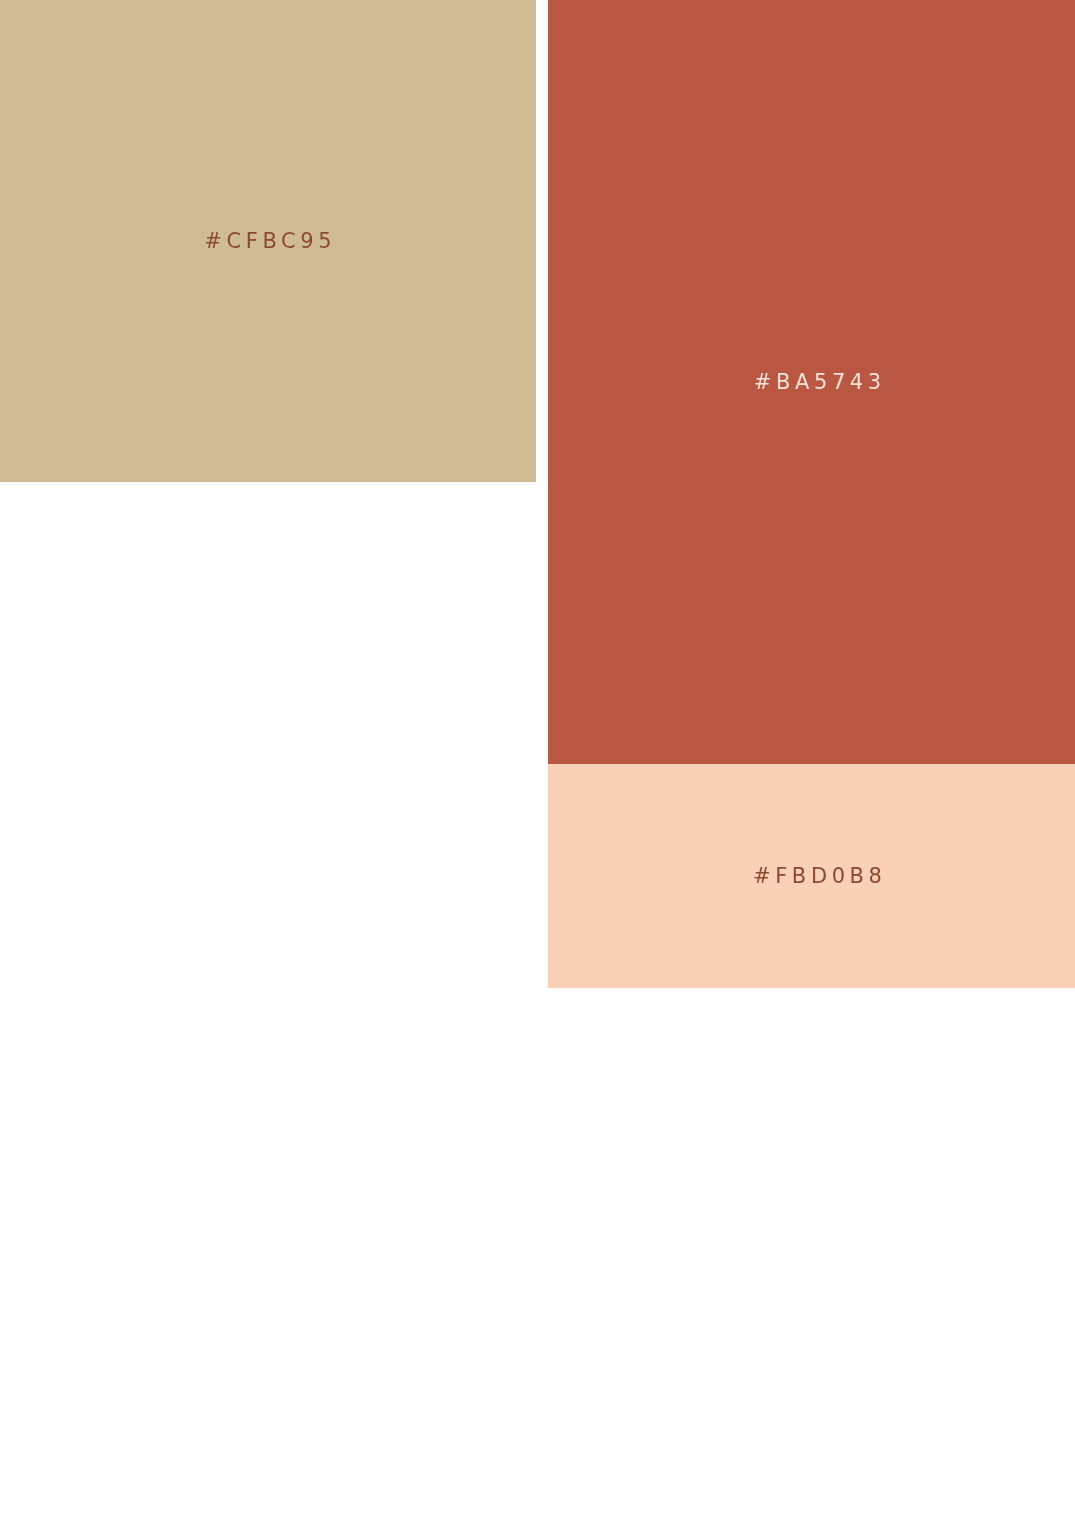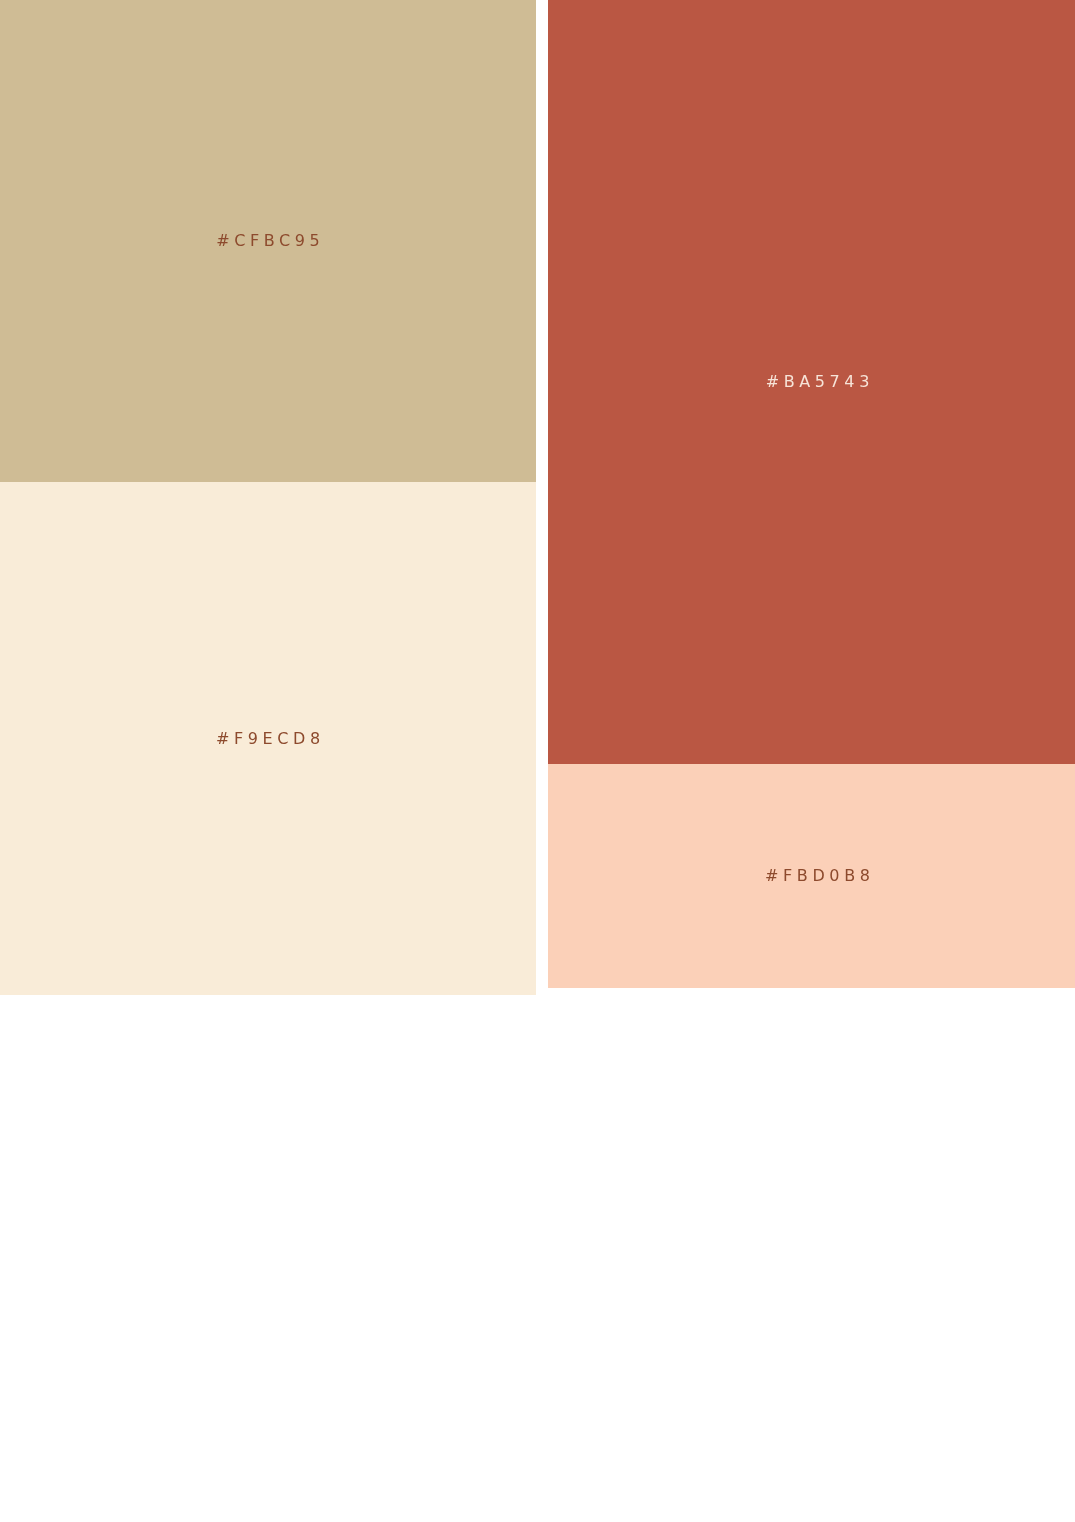--- a/index.html
+++ b/index.html
@@ -35,21 +35,21 @@
     width: 100%;
     display: flex;
     align-items: center;
     justify-content: center;
     box-sizing: border-box;
     overflow: hidden;
   }
 
   .swatch-label {
     font-family: "DejaVu Sans", "Liberation Sans", sans-serif;
-    font-size: 16px;
+    font-size: 21px;
     font-weight: 400;
     letter-spacing: 4.6px;
     text-indent: 4.6px;
     line-height: 1;
     white-space: nowrap;
     -webkit-font-smoothing: antialiased;
   }
 
   
   .sw-cfbc95 { height: 482px; }
@@ -66,23 +66,20 @@
 <body>
 
 <div class="palette">
 
   <div class="column column-left">
 
     <div class="swatch sw-cfbc95" style="background-color: rgb(207, 188, 149);">
       <span class="swatch-label" style="color: rgb(141, 74, 45);">#CFBC95</span>
     </div>
 
-    <div class="swatch sw-f9ecd8" style="background-color: rgb(249, 236, 216);">
-      <span class="swatch-label" style="color: rgb(141, 74, 45);">#F9ECD8</span>
-    </div>
 
 
   </div>
 
   <div class="column column-right">
 
     <div class="swatch sw-ba5743" style="background-color: rgb(186, 87, 67);">
       <span class="swatch-label" style="color: rgb(247, 228, 216);">#BA5743</span>
     </div>
 

